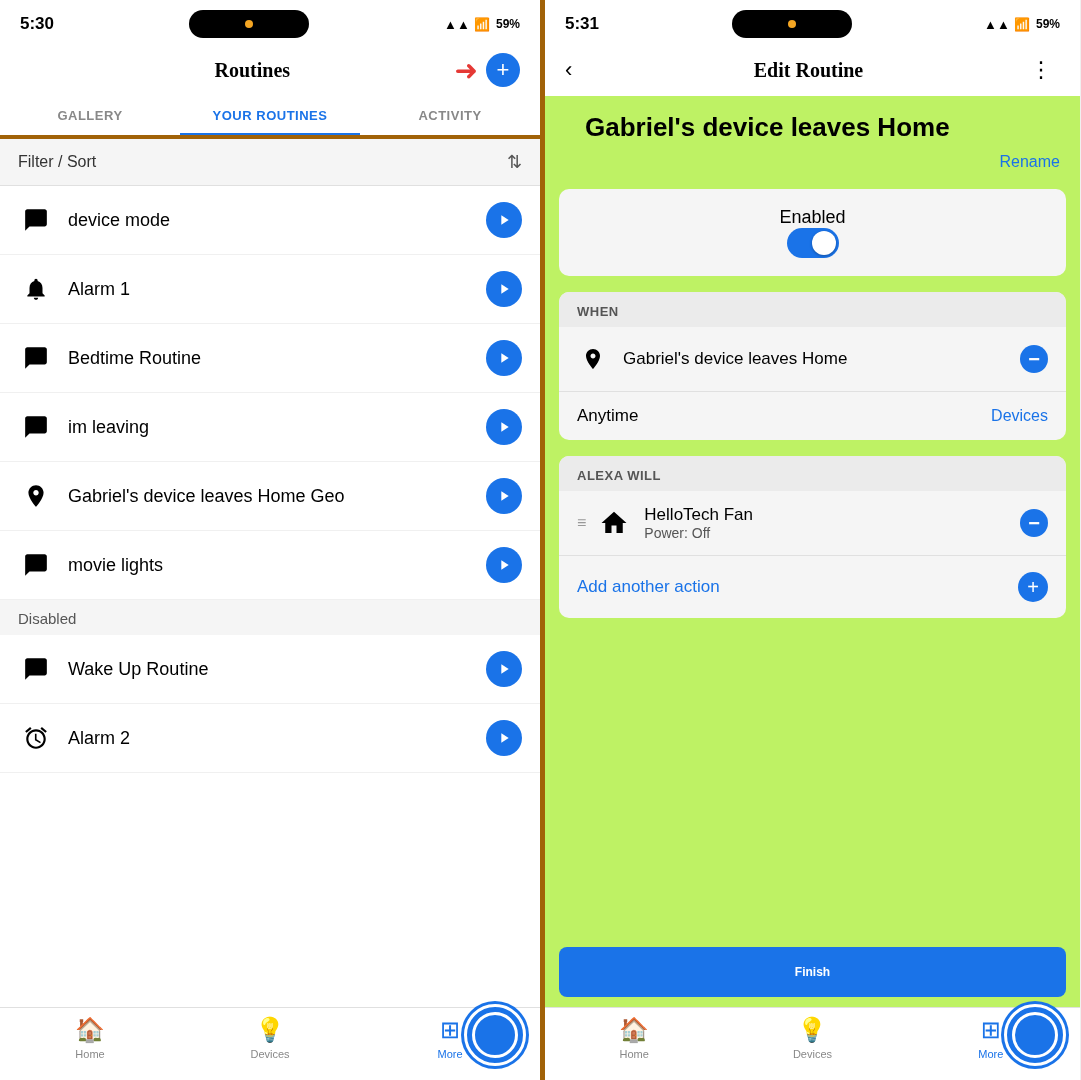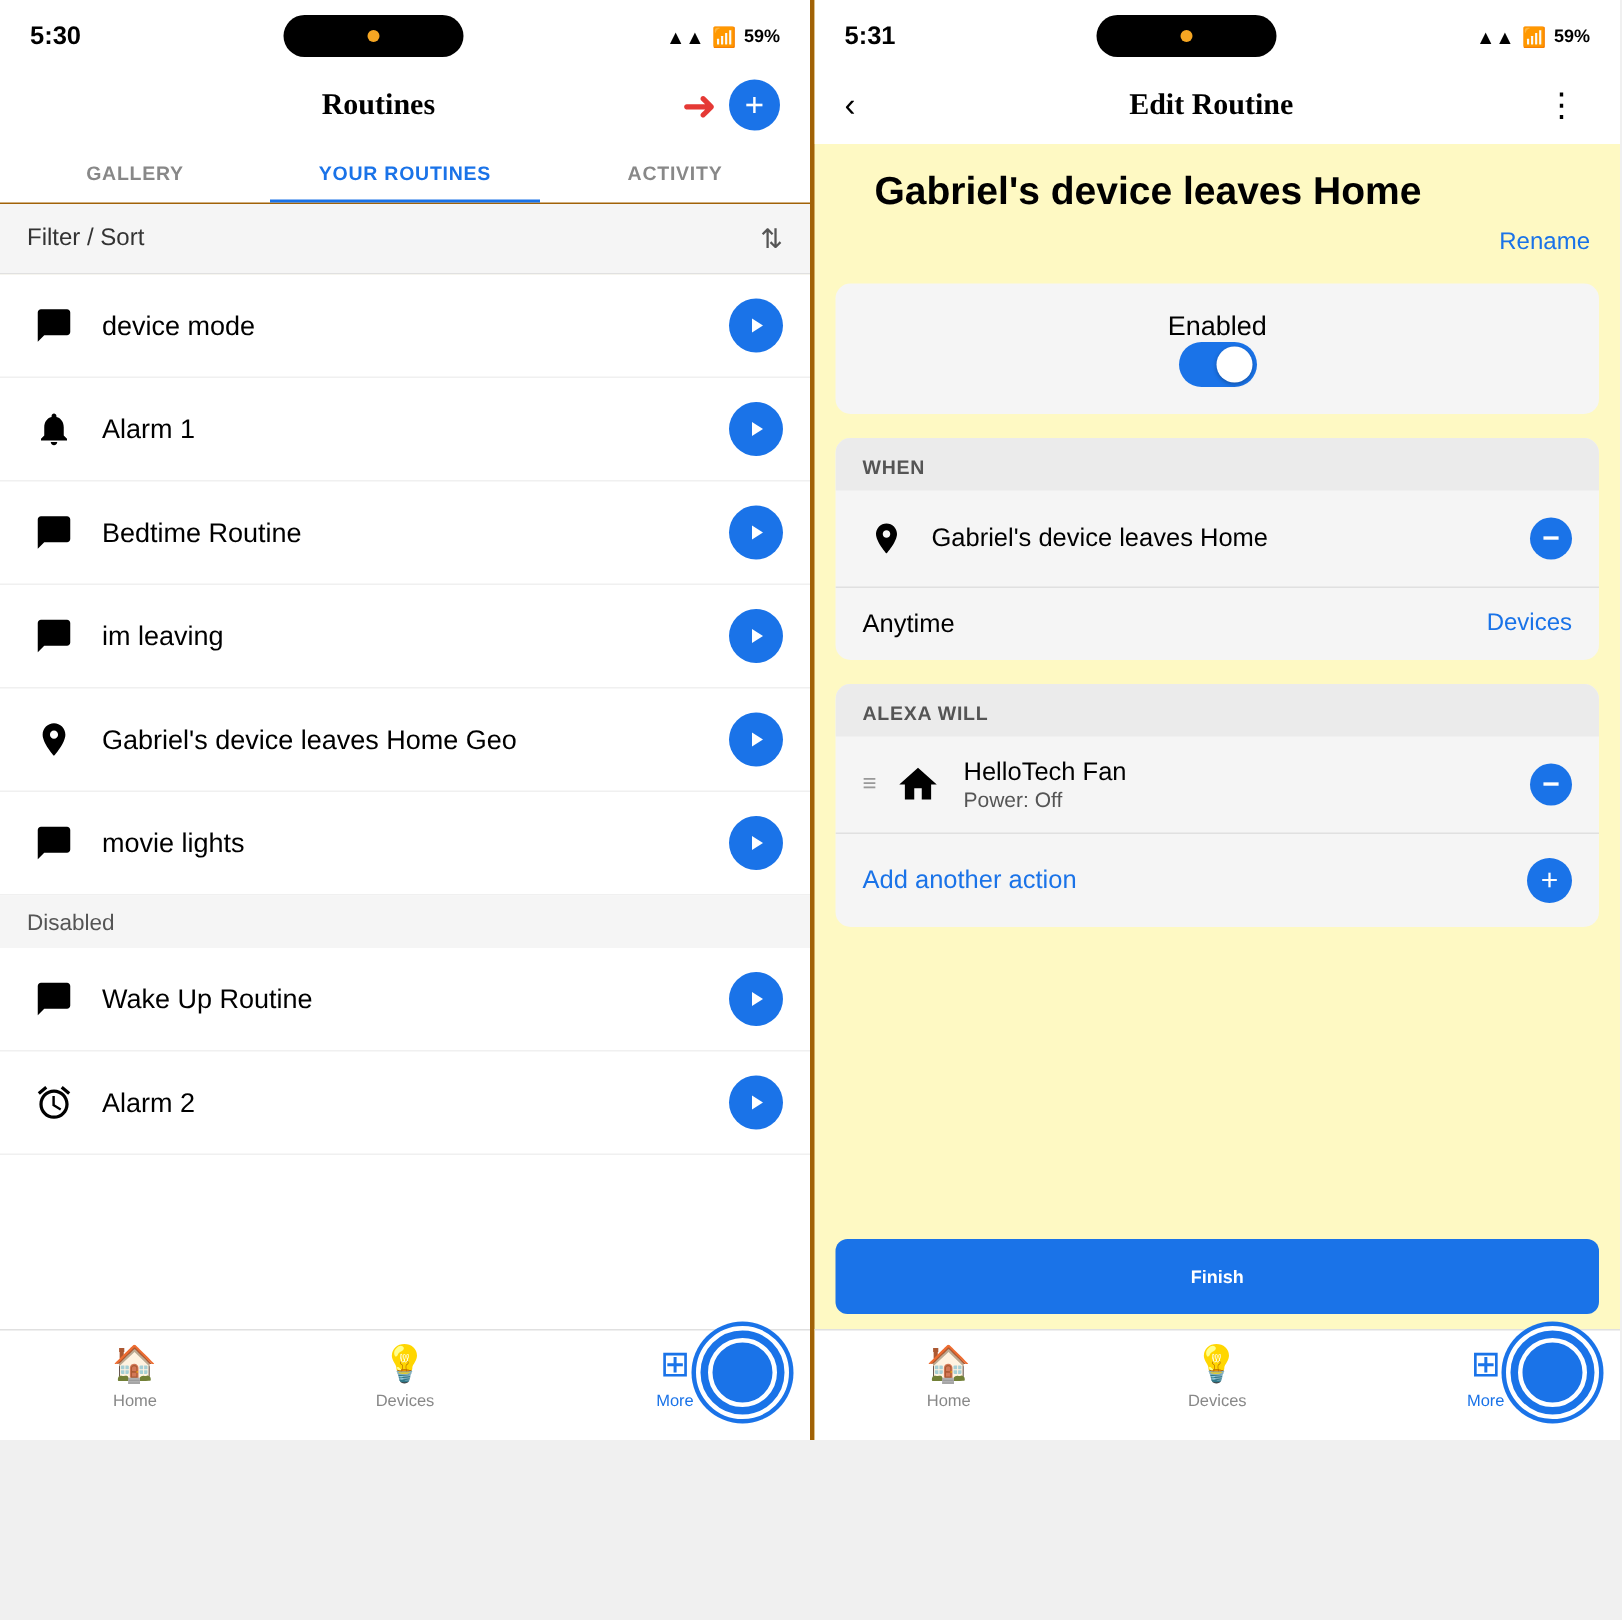--- a/index.html
+++ b/index.html
@@ -8,29 +8,29 @@
       background: #f0f0f0;
       display: flex;
       width: 1081px;
       height: 1080px;
       overflow: hidden;
     }
 
     
     .phone-panel {
       width: 540px;
-      height: 960px;
-      background: #fef9c3;
+      height: 1080px;
+      background: #bef264;
       display: flex;
       flex-direction: column;
       overflow: hidden;
       position: relative;
     }
     .phone-panel + .phone-panel {
-      border-left: 3px solid #a16207;
+      border-left: 5px solid #a16207;
     }
 
     
     .status-bar {
       display: flex;
       align-items: center;
       justify-content: space-between;
       padding: 8px 20px 4px 20px;
       height: 44px;
       background: #ffffff;
@@ -109,21 +109,21 @@
       cursor: pointer;
     }
     .red-arrow {
       color: #e53935;
       font-size: 28px;
     }
 
     
     .tabs {
       display: flex;
-      border-bottom: 1px solid #a16207;
+      border-bottom: 4px solid #a16207;
       background: #fff;
     }
     .tab {
       flex: 1;
       text-align: center;
       padding: 12px 0;
       font-size: 13px;
       font-weight: 600;
       color: #888;
       cursor: pointer;

